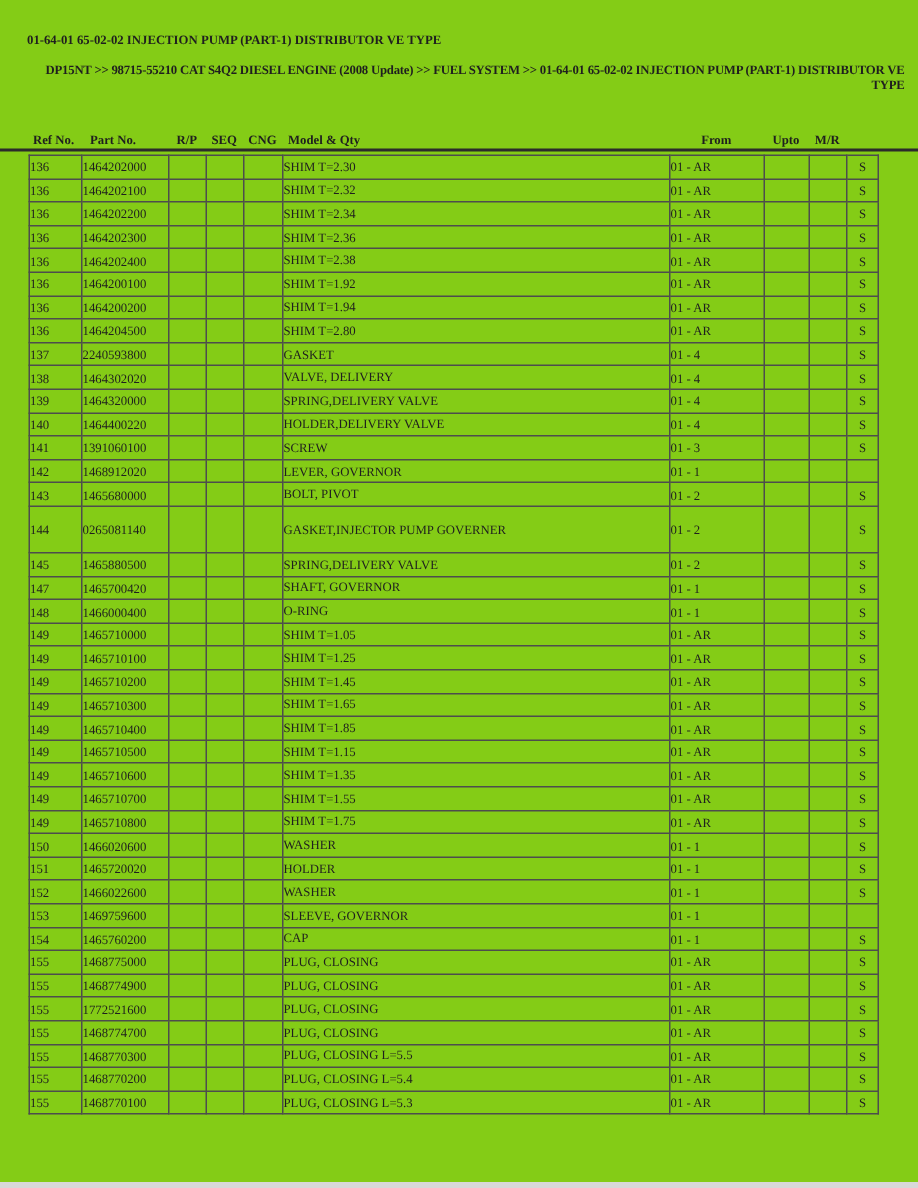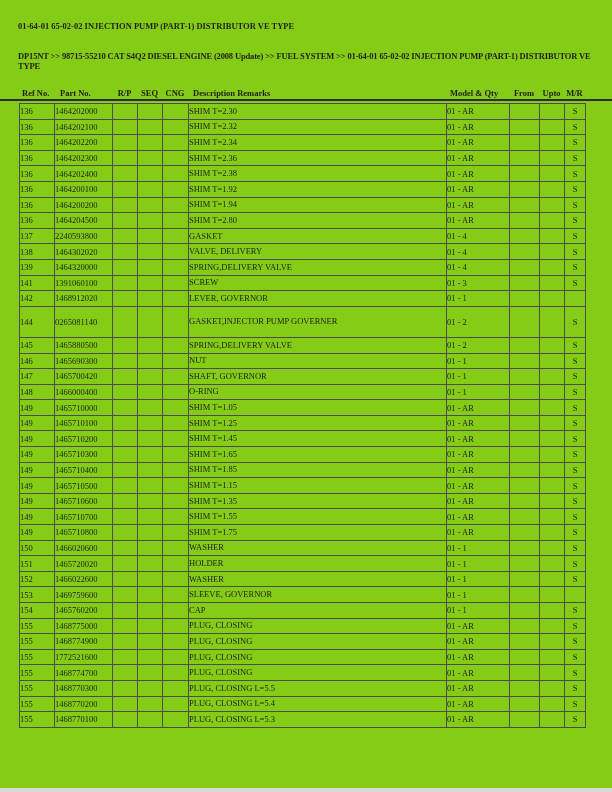--- a/index.html
+++ b/index.html
@@ -5,22 +5,22 @@
   html,body{margin:0;padding:0;background:#fff;}
   .page{
     position:relative;width:612px;height:792px;background:#84cc16;
     font-family:Liberation Serif, serif;color:#1f1f1f;overflow:hidden;
   }
   .title{
     position:absolute;left:18px;top:21px;font-size:8.5px;font-weight:bold;
     white-space:nowrap;
   }
   .breadcrumb{
-    position:absolute;left:18px;top:51px;width:585px;font-size:8.5px;
-    font-weight:bold;line-height:10.4px;letter-spacing:-0.15px;
+    position:absolute;left:18px;top:41px;width:585px;font-size:8.5px;
+    font-weight:bold;line-height:10.4px;letter-spacing:-0.15px;text-align:right;
   }
   .col-headers{
     position:absolute;left:19px;top:86px;height:12px;
     display:grid;grid-template-columns:35px 58px 25px 25px 26px 258px 63px 30px 25px 21px;
     font-size:8.5px;font-weight:bold;align-items:end;
   }
   .h{display:block;white-space:nowrap;}
   .h0{padding-left:3px;}
   .h1{padding-left:6px;}
   .h2,.h3,.h4{text-align:center;}
@@ -53,21 +53,20 @@
   <div class="title">01-64-01 65-02-02 INJECTION PUMP (PART-1) DISTRIBUTOR VE TYPE</div>
 
   <div class="breadcrumb">DP15NT &gt;&gt; 98715-55210 CAT S4Q2 DIESEL ENGINE (2008 Update) &gt;&gt; FUEL SYSTEM &gt;&gt; 01-64-01 65-02-02 INJECTION PUMP (PART-1) DISTRIBUTOR VE TYPE</div>
 
   <div class="col-headers" id="col-headers">
       <span class="h h0">Ref No.</span>
       <span class="h h1">Part No.</span>
       <span class="h h2">R/P</span>
       <span class="h h3">SEQ</span>
       <span class="h h4">CNG</span>
-      <span class="h h5">Description Remarks</span>
       <span class="h h6">Model &amp; Qty</span>
       <span class="h h7">From</span>
       <span class="h h8">Upto</span>
       <span class="h h9">M/R</span>
     </div>
 
   <div class="rule"></div>
 
   <table class="parts">
     <colgroup>
@@ -209,20 +208,32 @@
           <td class="c2"></td>
           <td class="c3"></td>
           <td class="c4"></td>
           <td class="c5">SPRING,DELIVERY VALVE</td>
           <td class="c6">01 - 4</td>
           <td class="c7"></td>
           <td class="c8"></td>
           <td class="c9">S</td>
         </tr>
         <tr class="single">
+          <td class="c0">140</td>
+          <td class="c1">1464400220</td>
+          <td class="c2"></td>
+          <td class="c3"></td>
+          <td class="c4"></td>
+          <td class="c5">HOLDER,DELIVERY VALVE</td>
+          <td class="c6">01 - 4</td>
+          <td class="c7"></td>
+          <td class="c8"></td>
+          <td class="c9">S</td>
+        </tr>
+        <tr class="single">
           <td class="c0">141</td>
           <td class="c1">1391060100</td>
           <td class="c2"></td>
           <td class="c3"></td>
           <td class="c4"></td>
           <td class="c5">SCREW</td>
           <td class="c6">01 - 3</td>
           <td class="c7"></td>
           <td class="c8"></td>
           <td class="c9">S</td>
@@ -231,20 +242,32 @@
           <td class="c0">142</td>
           <td class="c1">1468912020</td>
           <td class="c2"></td>
           <td class="c3"></td>
           <td class="c4"></td>
           <td class="c5">LEVER, GOVERNOR</td>
           <td class="c6">01 - 1</td>
           <td class="c7"></td>
           <td class="c8"></td>
           <td class="c9"></td>
+        </tr>
+        <tr class="single">
+          <td class="c0">143</td>
+          <td class="c1">1465680000</td>
+          <td class="c2"></td>
+          <td class="c3"></td>
+          <td class="c4"></td>
+          <td class="c5">BOLT, PIVOT</td>
+          <td class="c6">01 - 2</td>
+          <td class="c7"></td>
+          <td class="c8"></td>
+          <td class="c9">S</td>
         </tr>
         <tr class="double">
           <td class="c0">144</td>
           <td class="c1">0265081140</td>
           <td class="c2"></td>
           <td class="c3"></td>
           <td class="c4"></td>
           <td class="c5">GASKET,INJECTOR PUMP
 GOVERNER</td>
           <td class="c6">01 - 2</td>
@@ -258,32 +281,20 @@
           <td class="c2"></td>
           <td class="c3"></td>
           <td class="c4"></td>
           <td class="c5">SPRING,DELIVERY VALVE</td>
           <td class="c6">01 - 2</td>
           <td class="c7"></td>
           <td class="c8"></td>
           <td class="c9">S</td>
         </tr>
         <tr class="single">
-          <td class="c0">146</td>
-          <td class="c1">1465690300</td>
-          <td class="c2"></td>
-          <td class="c3"></td>
-          <td class="c4"></td>
-          <td class="c5">NUT</td>
-          <td class="c6">01 - 1</td>
-          <td class="c7"></td>
-          <td class="c8"></td>
-          <td class="c9">S</td>
-        </tr>
-        <tr class="single">
           <td class="c0">147</td>
           <td class="c1">1465700420</td>
           <td class="c2"></td>
           <td class="c3"></td>
           <td class="c4"></td>
           <td class="c5">SHAFT, GOVERNOR</td>
           <td class="c6">01 - 1</td>
           <td class="c7"></td>
           <td class="c8"></td>
           <td class="c9">S</td>

